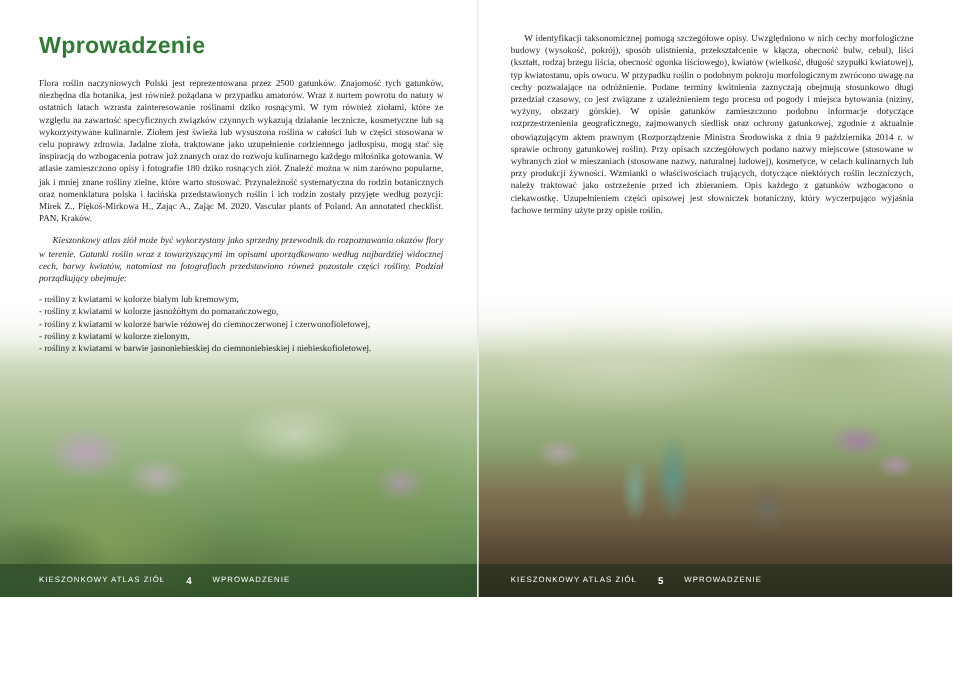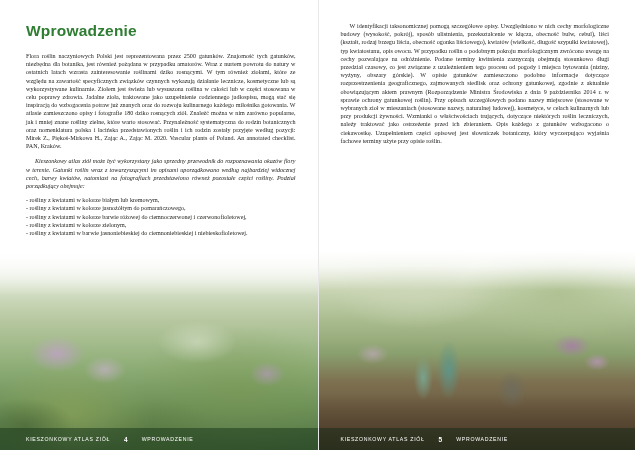--- a/index.html
+++ b/index.html
@@ -12,21 +12,21 @@
   .spread {
     position: relative;
     width: 635px; height: 450px;
     display: flex;
     overflow: hidden;
     background: #ffffff;
   }
   .page {
     position: relative;
     width: 317.5px;
-    height: 450px;
+    height: 398px;
     overflow: hidden;
     background: #ffffff;
   }
   .page.right { border-left: 1px solid #e8e8e8; }
 
   
   .photo {
     position: absolute;
     left: 0; right: 0; bottom: 0;
     height: 200px;

